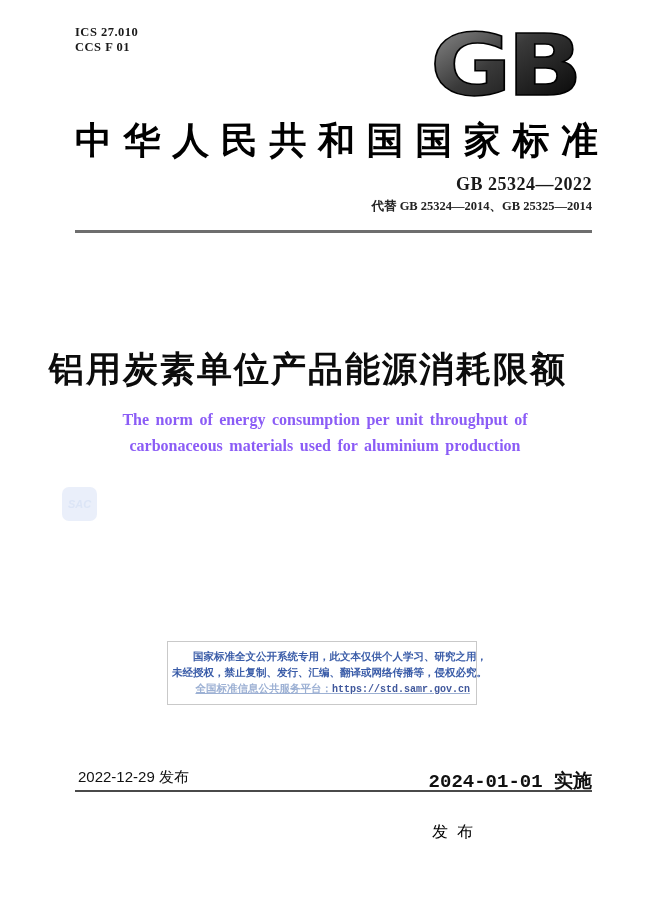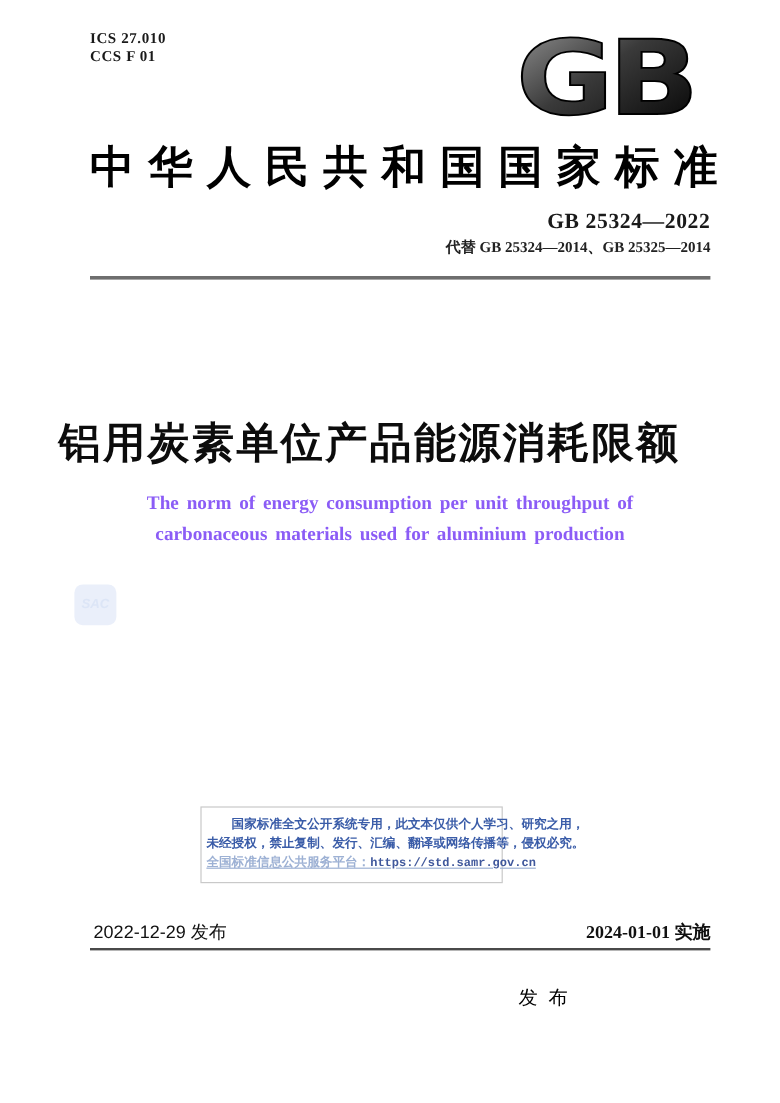--- a/index.html
+++ b/index.html
@@ -67,49 +67,48 @@
 
   .watermark{
     left:62px;top:487px;width:35px;height:34px;
     background:#eaeffa;border-radius:7px;
     display:flex;align-items:center;justify-content:center;
     color:#dce5f6;font-family:"Liberation Sans", sans-serif;
     font-weight:bold;font-style:italic;font-size:11px;
   }
 
   .notice-box{
-    left:167px;top:641px;width:252px;
+    left:167px;top:641px;width:310px;
     border:1px solid #c9c9c9;
     background:#ffffff;
     padding:7px 4px 6px 4px;
     box-sizing:border-box;
     font-family:"Liberation Serif", serif;
     font-weight:bold;
     font-size:10.5px;line-height:16px;
     white-space:nowrap;
-    margin-top:31px;
   }
   .notice-line1{color:#3a5ca8;padding-left:21px;}
   .notice-line2{color:#3a5ca8;text-align:left;}
   .notice-line3{text-align:right;color:#9db1d4;padding-right:2px;text-decoration:underline;}
   .notice-line3 .url{
     color:#40589c;
     font-family:"Liberation Mono", monospace;
     font-size:10px;letter-spacing:0;
   }
 
   .date-left{
     left:78px;top:768px;
     font-family:"Liberation Sans", sans-serif;
     font-weight:normal;font-size:15px;color:#111;
   }
   .date-right{
     right:58px;top:768px;
-    font-family:Liberation Serif, serif;
-    font-weight:bold;font-size:15px;color:#111;
+    font-family:Liberation Mono, monospace;
+    font-weight:bold;font-size:19px;color:#111;
     text-align:right;
   }
   .rule-bottom{
     left:75px;top:790px;width:517px;height:0;
     border-top:2.5px solid #4a4a4a;
   }
 
   .issuer-block{
     left:205px;top:808px;width:214px;
     font-family:"Liberation Serif", serif;

